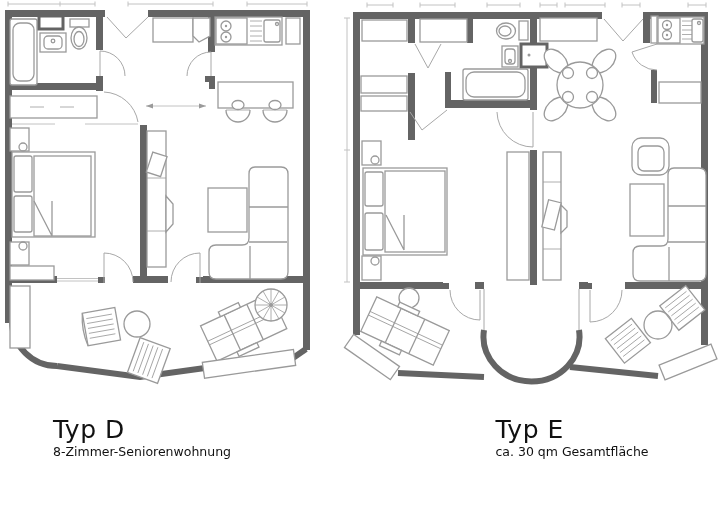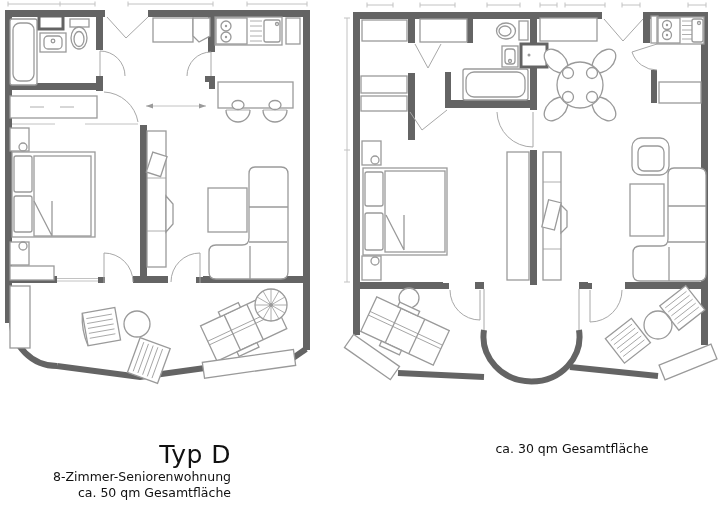--- a/index.html
+++ b/index.html
@@ -10,21 +10,21 @@
   .wall{fill:var(--wall,#646464);stroke:none;}
   .wl{stroke:var(--wall,#646464);stroke-width:6;fill:none;stroke-linecap:butt;}
   .f{fill:#fff;stroke:var(--furniture-line,#9a9a9a);stroke-width:1.3;}
   .fn{fill:none;stroke:var(--furniture-line,#9a9a9a);stroke-width:1.3;}
   .hl{stroke:var(--furniture-line,#9a9a9a);stroke-width:0.8;fill:none;}
   .thin{stroke:var(--thin-line,#c2c2c2);stroke-width:1;fill:none;}
   .door{stroke:var(--door-line,#a8a8a8);stroke-width:1;fill:none;}
   .dim{stroke:var(--thin-line,#c2c2c2);stroke-width:1;fill:none;}
   .dot{fill:var(--furniture-line,#9a9a9a);}
   
-  .caption{position:absolute;top:441px;transform:translateX(-50%);text-align:right;
+  .caption{position:absolute;top:416px;transform:translateX(-50%);text-align:left;
            color:var(--text,#111);white-space:nowrap;}
   .caption-title{font-size:25px;line-height:28px;font-weight:400;letter-spacing:0.5px;}
   .caption-line{font-size:12.5px;line-height:15.5px;}
 </style>
 </head>
 <body>
 
 <div class="page">
 
 <svg width="718" height="415" viewBox="0 0 718 415">
@@ -415,20 +415,20 @@
       <g transform="rotate(-22 688 362)">
         <rect class="f" x="660" y="354" width="56" height="16"></rect>
       </g>
     </g>
   </g>
 </svg>
 
   <div class="caption" style="left:142px;">
     <div class="caption-title">Typ D</div>
     <div class="caption-line">8-Zimmer-Seniorenwohnung</div>
-    <div class="caption-line">ca. 50 qm Gesamtfläche</div>
   </div>
 
   <div class="caption" style="left:572px;">
+    <div class="caption-title">Typ E</div>
     <div class="caption-line">ca. 30 qm Gesamtfläche</div>
   </div>
 
 </div>
 
 </body></html>

